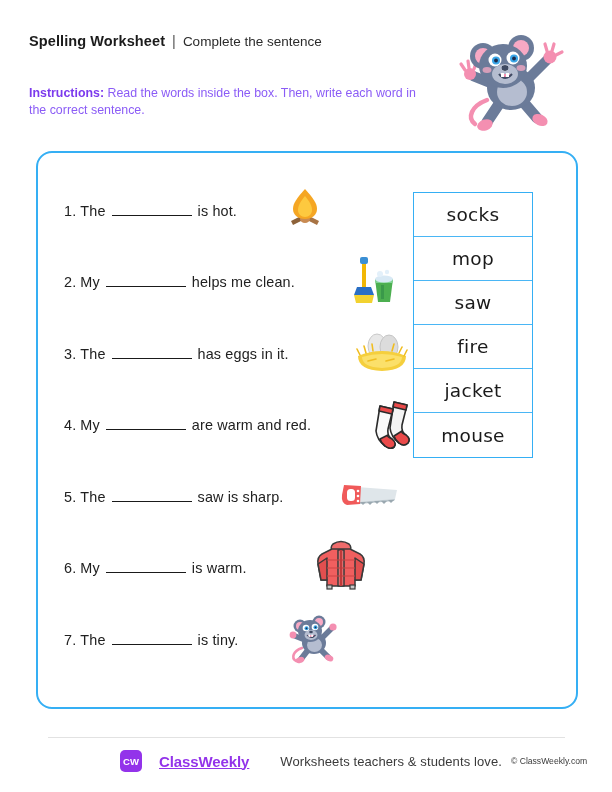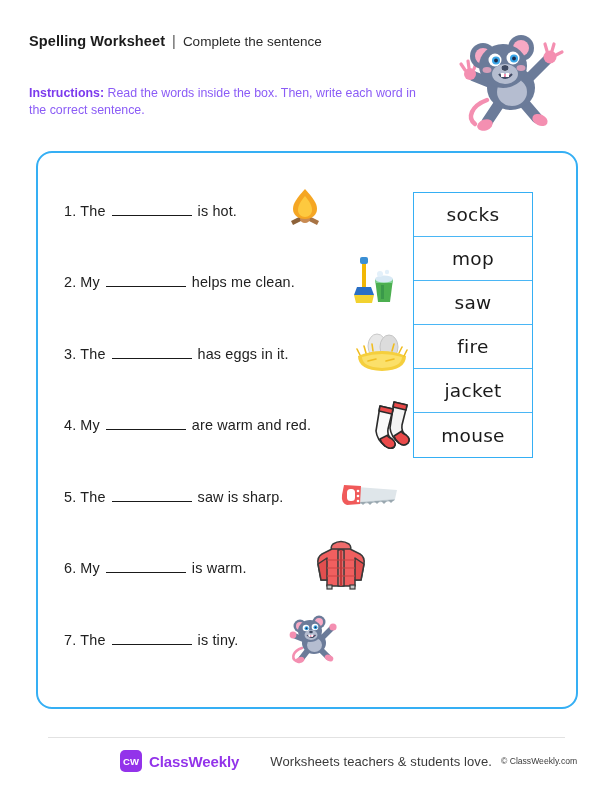--- a/index.html
+++ b/index.html
@@ -97,23 +97,24 @@
     display:flex; align-items:center;
   }
   .logo-badge {
     width:22px; height:22px; border-radius:5px;
     background:#9333ea;
     display:flex; align-items:center; justify-content:center;
     color:#fff; font-size:9.5px; font-weight:bold;
     letter-spacing:0.2px;
   }
   .logo-word {
-    margin-left:7px;
+    margin-left:17px;
     font-size:15px; font-weight:bold; color:#9333ea;
     letter-spacing:-0.1px;
+    text-decoration:underline;
   }
   .footer-tag {
     margin-left:31px; font-size:13px; color:#3a3a3a;
     letter-spacing:0.1px;
   }
   .footer-copy {
     margin-left:9px; font-size:8.6px; color:#3a3a3a;
   }
 </style>
 </head>

